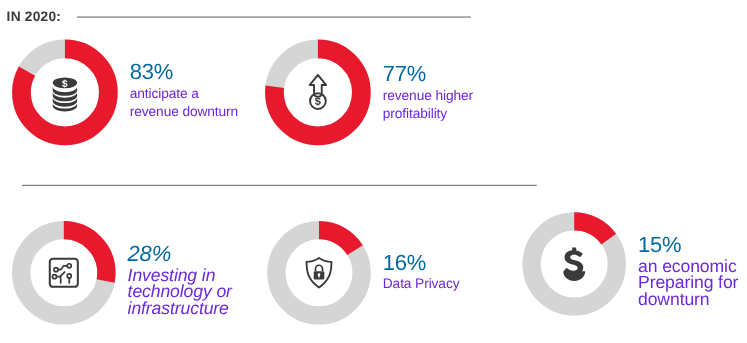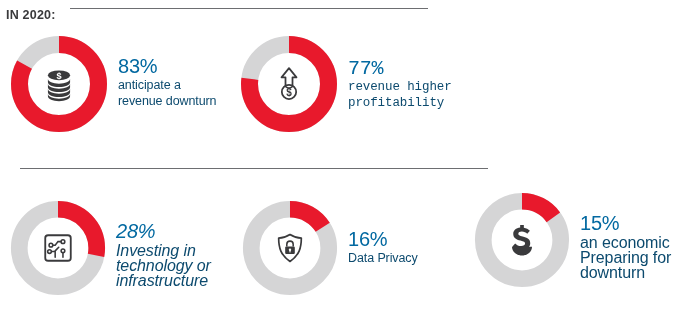--- a/index.html
+++ b/index.html
@@ -14,21 +14,21 @@
     font-family: "Liberation Sans", sans-serif;
     overflow: hidden;
     color: #231f20;
   }
 
   
   .section-header {
     position: absolute;
     left: 6px;
     display: flex;
-    align-items: flex-start;
+    align-items: center;
     width: 612px;
   }
   .section-header .title {
     font-size: 12.5px;
     font-weight: bold;
     letter-spacing: 0.2px;
     color: #3a3a3c;
     white-space: nowrap;
   }
   .section-header .rule {
@@ -68,36 +68,36 @@
     padding-top: 22px;
   }
   .pct {
     color: #0369a1;
     font-size: 20px;
     line-height: 23px;
     letter-spacing: -0.2px;
     white-space: nowrap;
   }
   .desc {
-    color: #0c4a6e;
+    color: #6d28d9;
     font-size: 12.5px;
     line-height: 15.5px;
     letter-spacing: -0.1px;
   }
   .desc-sm { font-size: 16px; line-height: 15px; }
 
   
   #stat-revenue     { left: 8px;   top: 33px; }
   #stat-profit      { left: 238px; top: 33px; }
   
   #stat-technology  { left: 8px;   top: 198px; font-style: italic; }
   #stat-privacy     { left: 240px; top: 198px; }
   #stat-downturn    { left: 472px; top: 190px; }
 
-  #stat-profit .labels  { padding-top: 24px; font-family: Liberation Mono, monospace; }
+  #stat-profit .labels  { padding-top: 24px; }
   #stat-privacy .labels { padding-top: 30px; }
 </style>
 </head>
 <body>
 
 <div class="section-header" id="header-2020">
   <span class="title">IN 2020:</span>
   <span class="rule"></span>
 </div>
 

